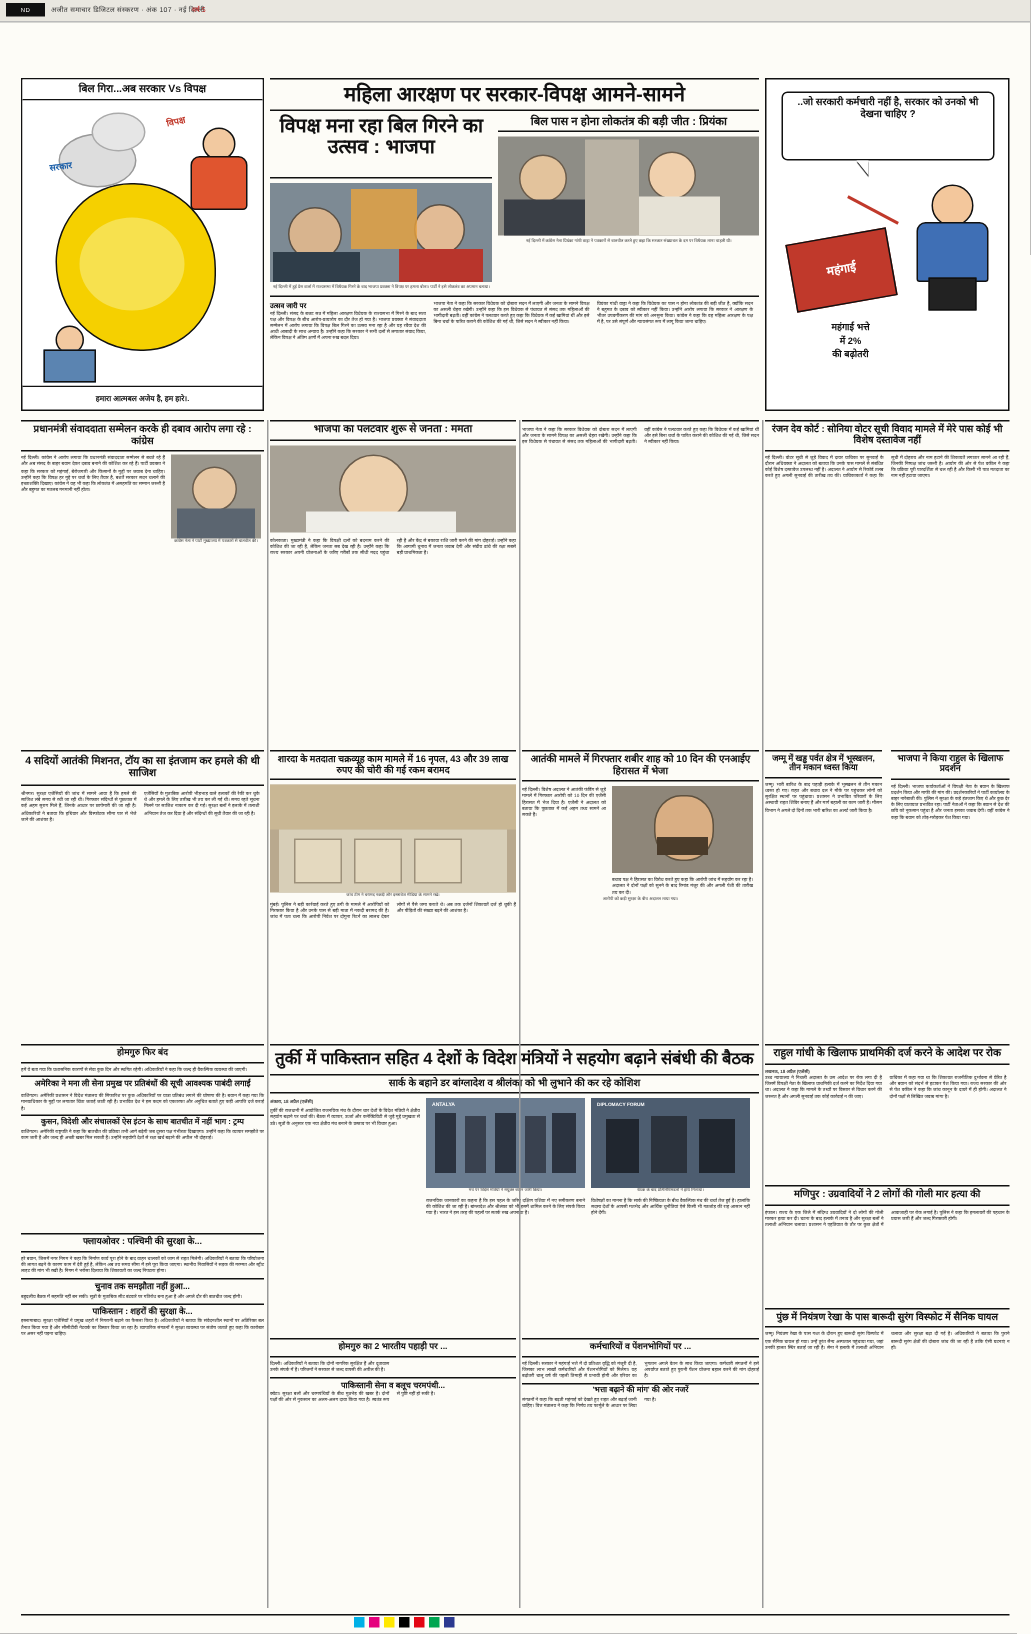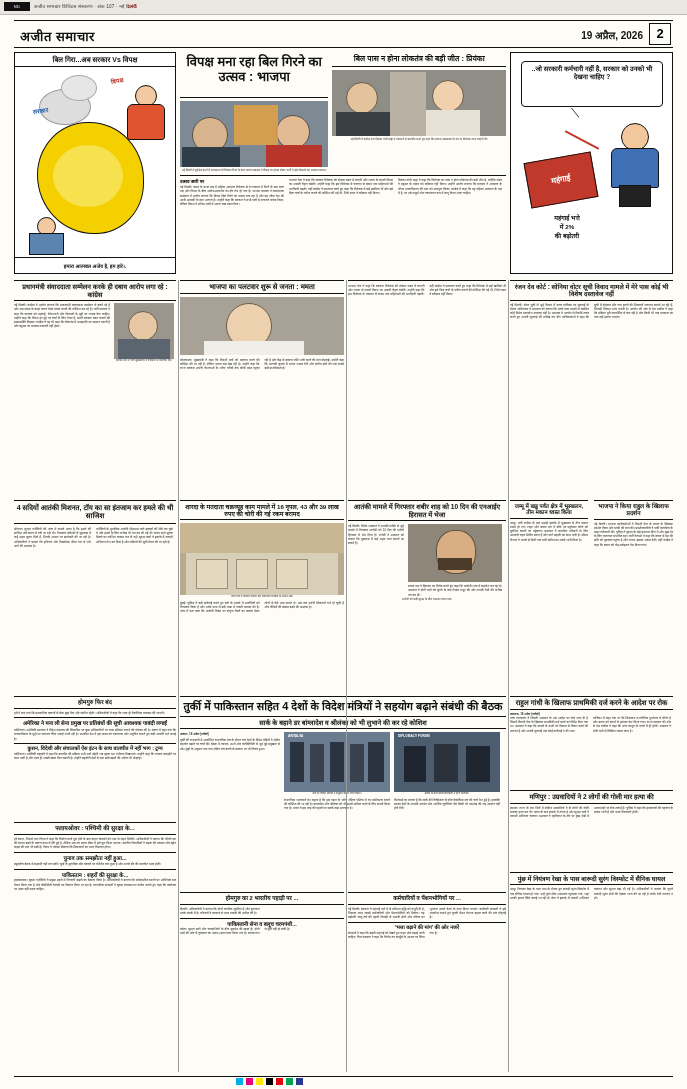--- a/index.html
+++ b/index.html
@@ -37,25 +37,20 @@
 <body>
 
 <div id="page">
 
   <div class="topstrip">
     <div class="blk">ND</div>
     <div class="tt">अजीत समाचार डिजिटल संस्करण  ·  अंक 107  ·  नई दिल्ली</div>
     <div class="rr">वर्ष 5</div>
   </div>
 
-  <div class="masthead">
-    <div class="mast-title">अजीत समाचार</div>
-    <div class="mast-date">19 अप्रैल, 2026</div>
-    <div class="mast-pageno">2</div>
-  </div>
 
   <div class="box rulebox" style="left:14px;top:52px;width:162px;height:222px;background:#fff;">
     <div style="height:13px;border-bottom:1px solid #111;background:#fff;">
       <div class="hd" style="font-size:7px;line-height:13px;">बिल गिरा...अब सरकार Vs विपक्ष</div>
     </div>
     <div style="position:relative;height:190px;overflow:hidden;background:#fff;">
 
       <div style="position:absolute;left:22px;top:55px;width:105px;height:110px;border-radius:48% 52% 46% 54%;background:#f5d000;border:1.2px solid #111;"></div>
       <div style="position:absolute;left:38px;top:78px;width:70px;height:62px;border-radius:50%;background:#f7e14e;"></div>
 
@@ -73,20 +68,23 @@
         <div style="position:absolute;left:10px;top:0;width:17px;height:17px;border-radius:50%;background:#f2c9a0;border:1px solid #111;"></div>
         <div style="position:absolute;left:2px;top:16px;width:33px;height:20px;background:#5b84b1;border:1px solid #111;"></div>
       </div>
     </div>
     <div style="border-top:1px solid #111;height:17px;">
       <div class="hd" style="font-size:5px;line-height:17px;">हमारा आत्मबल अजेय है, हम हारे।.</div>
     </div>
   </div>
 
   <div class="box" style="left:180px;top:52px;width:326px;height:222px;">
+    <div style="border-top:1.6px solid #111;border-bottom:1px solid #111;padding:2px 0;">
+      <div class="hd" style="font-size:13.5px;">महिला आरक्षण पर सरकार-विपक्ष आमने-सामने</div>
+    </div>
     <div style="display:flex;gap:4px;margin-top:3px;">
       <div style="width:160px;">
         <div class="hd" style="font-size:13px;border-bottom:1px solid #111;padding-bottom:12px;">विपक्ष मना रहा बिल गिरने का उत्सव : भाजपा</div>
         <div class="photo" style="height:66px;margin-top:3px;background:linear-gradient(#6f7c86,#cfd4d6);">
           <div style="position:absolute;left:0;top:0;right:0;bottom:0;background:#7d8a94;"></div>
           <div style="position:absolute;left:12px;top:16px;width:34px;height:34px;border-radius:50%;background:#d8b48e;border:1px solid #5a5045;"></div>
           <div style="position:absolute;left:2px;top:46px;width:58px;height:22px;background:#2f3d49;"></div>
           <div style="position:absolute;left:96px;top:14px;width:32px;height:32px;border-radius:50%;background:#e2bb95;border:1px solid #5a5045;"></div>
           <div style="position:absolute;left:86px;top:44px;width:56px;height:24px;background:#b8352c;"></div>
           <div style="position:absolute;left:54px;top:4px;width:44px;height:40px;background:#e8a33d;opacity:.8;"></div>

